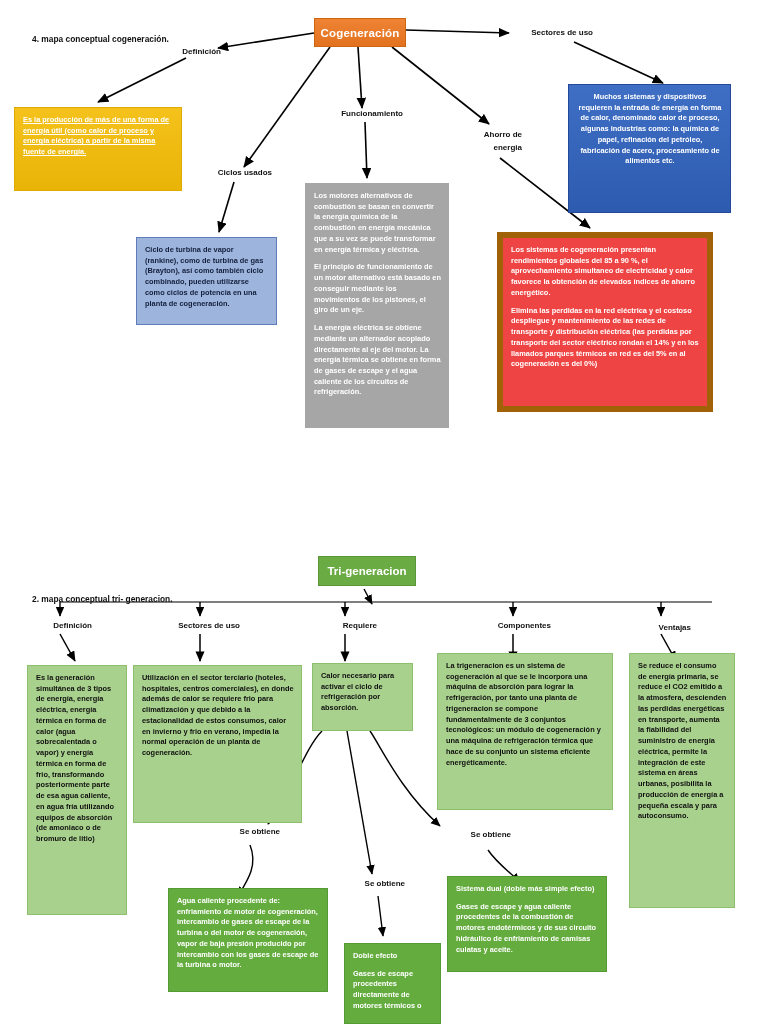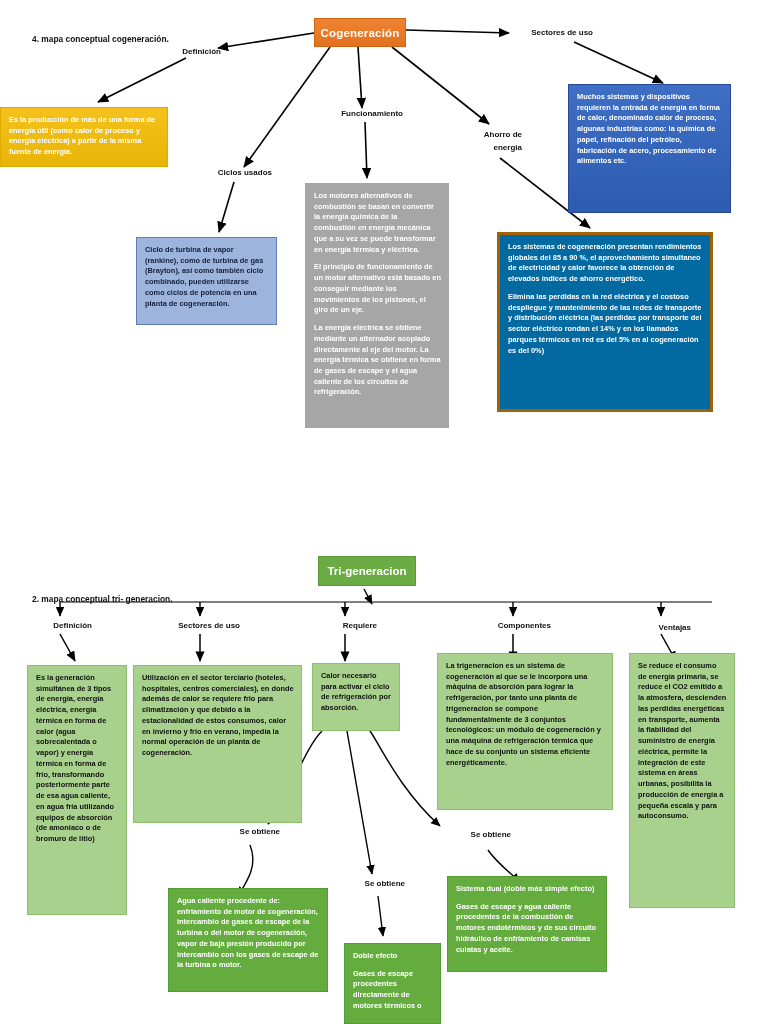--- a/index.html
+++ b/index.html
@@ -81,24 +81,24 @@
     font-weight: bold;
     border: 1px solid #5f7db8;
   }
   .box-gray {
     background: #a6a6a6;
     color: #ffffff;
     font-weight: bold;
     border: 1px solid #a6a6a6;
   }
   .box-green-dark {
-    background: #0369a1;
-    color: #ffffff;
-    font-weight: bold;
-    border: 3px solid #a16207;
+    background: #ef4444;
+    color: #ffffff;
+    font-weight: bold;
+    border: 6px solid #a16207;
   }
 
   
   .title-green {
     background: #6aab44;
     border: 1px solid #5b9639;
     color: #ffffff;
     font-size: 11.5px;
     font-weight: bold;
     display: flex;
@@ -186,35 +186,35 @@
 
   <div class="node title-orange" style="left:314px; top:18px; width:92px; height:29px;">Cogeneración</div>
 
   <div class="label" style="left:159px; top:47px; width:62px;">Definición</div>
   <div class="label" style="left:325px; top:109px; width:78px;">Funcionamiento</div>
   <div class="label" style="left:206px; top:168px; width:66px;">Ciclos usados</div>
   <div class="label" style="left:513px; top:28px; width:80px;">Sectores de uso</div>
   <div class="label" style="left:466px; top:130px; width:56px;">Ahorro de</div>
   <div class="label" style="left:466px; top:143px; width:56px;">energia</div>
 
-  <div class="box box-yellow" style="left:0; top:107px; width:168px; height:60px;">
+  <div class="box box-yellow" style="left:14px; top:107px; width:168px; height:84px;text-decoration:underline;">
     <p>Es la producción de más de una forma de energía útil (como calor de proceso y energía eléctrica) a partir de la misma fuente de energía.</p>
   </div>
 
   <div class="box box-bluelight" style="left:136px; top:237px; width:141px; height:88px;">
     <p>Ciclo de turbina de vapor (rankine), como de turbina de gas (Brayton), así como también ciclo combinado, pueden utilizarse como ciclos de potencia en una planta de cogeneración.</p>
   </div>
 
   <div class="box box-gray" style="left:305px; top:183px; width:144px; height:245px;">
     <p>Los motores alternativos de combustión se basan en convertir la energía química de la combustión en energía mecánica que a su vez se puede transformar en energía térmica y eléctrica.</p>
     <p>El principio de funcionamiento de un motor alternativo está basado en conseguir mediante los movimientos de los pistones, el giro de un eje.</p>
     <p>La energía eléctrica se obtiene mediante un alternador acoplado directamente al eje del motor. La energía térmica se obtiene en forma de gases de escape y el agua caliente de los circuitos de refrigeración.</p>
   </div>
 
-  <div class="box box-blue" style="left:568px; top:84px; width:163px; height:129px;">
+  <div class="box box-blue" style="left:568px; top:84px; width:163px; height:129px;text-align:center;">
     <p>Muchos sistemas y dispositivos requieren la entrada de energía en forma de calor, denominado calor de proceso, algunas industrias como: la química de papel, refinación del petróleo, fabricación de acero, procesamiento de alimentos etc.</p>
   </div>
 
   <div class="box box-green-dark" style="left:497px; top:232px; width:216px; height:180px;">
     <p>Los sistemas de cogeneración presentan rendimientos globales del 85 a 90 %, el aprovechamiento simultaneo de electricidad y calor favorece la obtención de elevados índices de ahorro energético.</p>
     <p>Elimina las perdidas en la red eléctrica  y el costoso despliegue y mantenimiento de las redes de transporte y distribución eléctrica (las perdidas por transporte del sector eléctrico rondan el 14% y en los llamados parques térmicos en red es del 5% en al cogeneración es del 0%)</p>
   </div>
 
   <div class="doc-note" style="left:32px; top:594px;">2. mapa conceptual tri- generacion.</div>
 
@@ -231,21 +231,21 @@
   <div class="label" style="left:453px; top:830px; width:58px;">Se obtiene</div>
 
   <div class="box box-green-pale" style="left:27px; top:665px; width:100px; height:250px;">
     <p>Es la generación simultánea de 3 tipos de energía, energía eléctrica, energía térmica en forma de calor (agua sobrecalentada o vapor) y energía térmica en forma de frio, transformando posteriormente parte de esa agua caliente, en agua fría utilizando equipos de absorción (de amoniaco o de bromuro de litio)</p>
   </div>
 
   <div class="box box-green-pale" style="left:133px; top:665px; width:169px; height:158px;">
     <p>Utilización en el sector terciario (hoteles, hospitales, centros comerciales), en donde además de calor se requiere frio para climatización y que debido a la estacionalidad de estos consumos, calor en invierno y frio en verano, impedía la normal operación de un planta de cogeneración.</p>
   </div>
 
-  <div class="box box-green-pale" style="left:312px; top:663px; width:88px; height:68px;">
+  <div class="box box-green-pale" style="left:312px; top:663px; width:101px; height:68px;">
     <p>Calor necesario para activar el ciclo de refrigeración por absorción.</p>
   </div>
 
   <div class="box box-green-pale" style="left:437px; top:653px; width:176px; height:157px;">
     <p>La trigeneracion es un sistema de cogeneración al que se le incorpora una máquina de absorción para lograr la refrigeración, por tanto una planta de trigeneracion se compone fundamentalmente de 3 conjuntos tecnológicos: un módulo de cogeneración y una máquina de refrigeración térmica que hace de su conjunto un sistema eficiente energéticamente.</p>
   </div>
 
   <div class="box box-green-pale" style="left:629px; top:653px; width:106px; height:255px;">
     <p>Se reduce el consumo de energía primaria, se reduce el CO2 emitido a la atmosfera, descienden las perdidas energéticas en transporte, aumenta la fiabilidad del suministro de energía eléctrica, permite la integración de este sistema en áreas urbanas, posibilita la producción de energía a pequeña escala y para autoconsumo.</p>
   </div>

